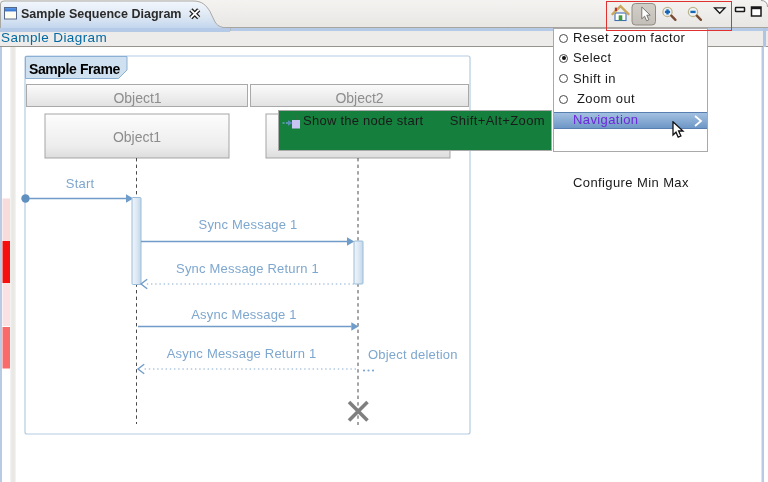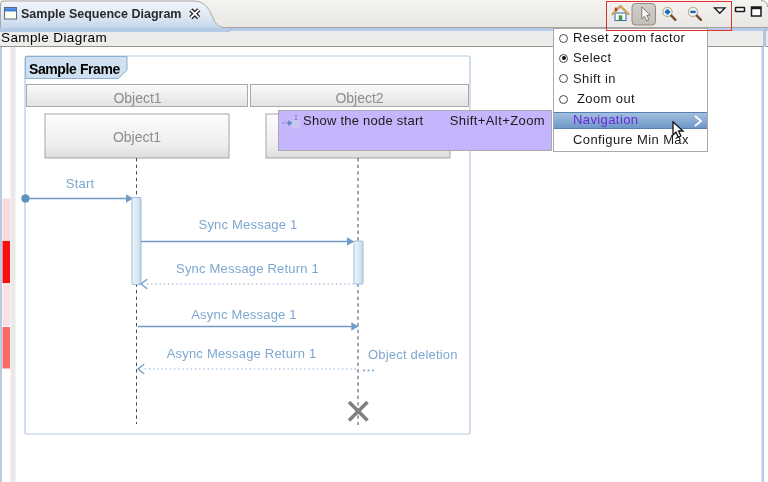--- a/index.html
+++ b/index.html
@@ -97,21 +97,21 @@
   <line x1="349" y1="402" x2="367.5" y2="420.5" stroke="#7f7f7f" stroke-width="3.6"></line>
   <line x1="367.5" y1="402" x2="349" y2="420.5" stroke="#7f7f7f" stroke-width="3.6"></line>
 </svg>
 
 <div class="abs" style="left:0;top:0;width:768px;height:27px;z-index:2;
      background:linear-gradient(#f4f3f1,#e9e7e4);border-bottom:1px solid #a8a49e;"></div>
 <div class="abs" style="left:0;top:28px;width:768px;height:3px;z-index:2;background:#b5cae6;"></div>
 
 <div class="abs" style="left:0;top:31px;width:768px;height:14.5px;z-index:2;background:#edecea;
      border-bottom:1px solid #97948e;"></div>
-<div class="abs" style="left:1px;top:29.5px;z-index:3;font-size:13.5px;letter-spacing:0.4px;color:#000000;line-height:16px;">Sample Diagram</div>
+<div class="abs" style="left:1px;top:29.5px;z-index:3;font-size:13.5px;letter-spacing:0.4px;color:#0369a1;line-height:16px;">Sample Diagram</div>
 
 <svg class="abs" style="left:0;top:0;z-index:3" width="240" height="32" viewBox="0 0 240 32">
   <defs>
     <linearGradient id="tabg" x1="0" y1="0" x2="0" y2="1">
       <stop offset="0" stop-color="#f3f7fc"></stop>
         <stop offset="0.55" stop-color="#dbe6f3"></stop>
         <stop offset="1" stop-color="#bcd1ec"></stop>
     </linearGradient>
     <linearGradient id="wicon" x1="0" y1="0" x2="0" y2="1">
       <stop offset="0" stop-color="#5e9be7"></stop>
@@ -167,21 +167,21 @@
 
 <svg class="abs" style="left:758px;top:0;z-index:4" width="10" height="10" viewBox="0 0 10 10">
   <path d="M3,0 L10,0 L10,7 L9,7 Q9,1 3,1 Z" fill="#ffffff"></path>
   <path d="M3,0.5 Q9.5,0.5 9.5,7" fill="none" stroke="#9a9a9a"></path>
 </svg>
 
 <div class="abs" style="left:762.5px;top:28px;width:3px;height:19px;z-index:4;background:#aec6e4;"></div>
 
 <div class="abs" style="left:606px;top:1px;width:125.5px;height:29.8px;z-index:20;border:1.6px solid #e03030;box-sizing:border-box;"></div>
 
-<div class="abs" style="left:277.5px;top:110px;width:274px;height:41px;z-index:10;background:#c4b5fd;
+<div class="abs" style="left:277.5px;top:110px;width:274px;height:41px;z-index:10;background:#15803d;
      border:1px solid #a9a9a9;box-sizing:border-box;font-size:13px;letter-spacing:0.25px;color:#1a1a1a;">
   <div style="position:relative;height:19.5px;line-height:19.5px;">
     <svg style="position:absolute;left:3px;top:2.5px" width="20" height="15" viewBox="0 0 20 15">
       <rect x="10" y="6" width="8" height="8.5" fill="#c9c5f2"></rect>
       <line x1="14" y1="1" x2="14" y2="6" stroke="#555" stroke-dasharray="1.6,1.6"></line>
       <line x1="0.5" y1="9" x2="6" y2="9" stroke="#6f9cc8" stroke-width="1.3" stroke-dasharray="2,1.4"></line>
       <path d="M6,6.2 L10.5,9 L6,11.8 Z" fill="#5b8cba"></path>
     </svg>
     <span style="position:absolute;left:24.5px;">Show the node start</span>
     <span style="position:absolute;right:5.5px;letter-spacing:0.4px;">Shift+Alt+Zoom</span>
@@ -209,19 +209,19 @@
   </div>
   <div style="position:relative;height:20.4px;line-height:18px;">
     <div style="position:absolute;left:0;top:1px;right:0;height:17.6px;
          background:linear-gradient(#a3c0e0,#6e97c7);border-top:1px solid #587fb0;border-bottom:1px solid #587fb0;box-sizing:border-box;"></div>
     <span style="position:absolute;left:19px;color:#6d28d9;">Navigation</span>
     <svg style="position:absolute;right:4px;top:4px" width="10" height="12" viewBox="0 0 10 12">
       <path d="M2,1 L8,6 L2,11" fill="none" stroke="#ffffff" stroke-width="1.8"></path>
     </svg>
   </div>
   <div style="position:relative;height:20.4px;line-height:18px;">
-    <span style="position:absolute;left:19px;">Configure Min Max</span>
+    <span style="position:absolute;left:19px;margin-top:43px;">Configure Min Max</span>
   </div>
 </div>
 
 <svg class="abs" style="left:672px;top:120.5px;z-index:12" width="14" height="19" viewBox="0 0 14 19">
   <path d="M1,0.8 L1,14 L4,11.2 L6.2,16.2 L8.9,15 L6.6,10 L11,10 Z" fill="#ffffff" stroke="#111111" stroke-width="1.3" stroke-linejoin="miter"></path>
 </svg>
 
 </body></html>

